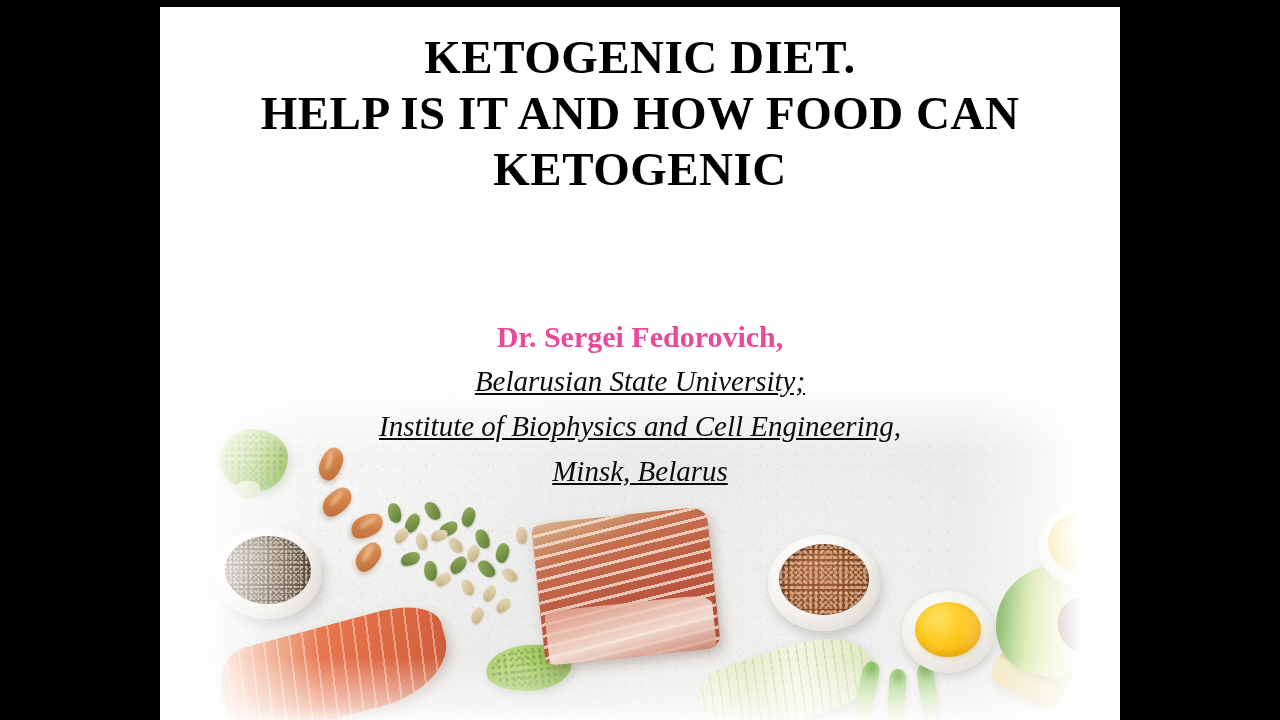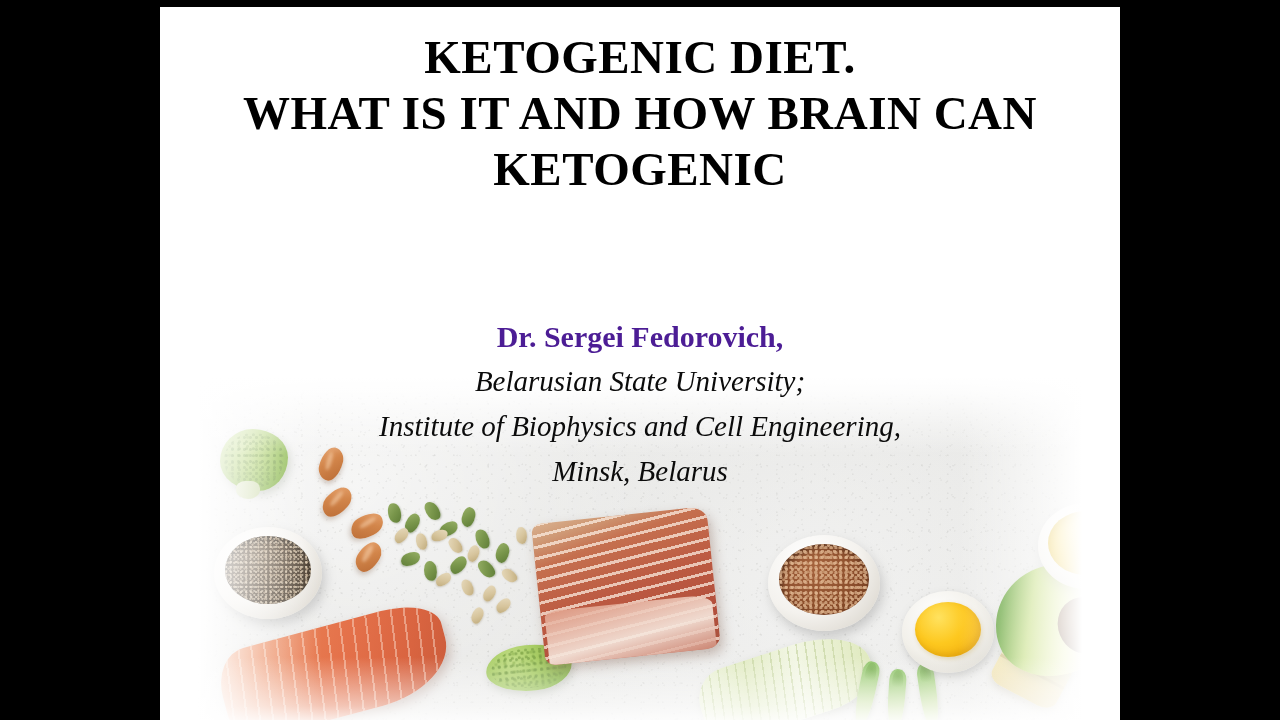--- a/index.html
+++ b/index.html
@@ -65,28 +65,29 @@
     top: 308px;
     width: 960px;
     text-align: center;
     z-index: 20;
   }
   #author-name {
     font-family: "Liberation Serif", "DejaVu Serif", serif;
     font-weight: bold;
     font-size: 30px;
     line-height: 44px;
-    color: #4c1d95;
+    color: #ec4899;
   }
   .affil-line {
     font-family: "Liberation Serif", "DejaVu Serif", serif;
     font-style: italic;
     font-size: 29px;
     line-height: 45px;
     color: #0b0b0b;
+    text-decoration: underline;
   }
 
   
   #photo {
     position: absolute;
     left: 38px;
     top: 370px;
     width: 884px;
     height: 350px;
     z-index: 5;
@@ -359,21 +360,21 @@
 
 <div id="viewport">
 
   <div class="letterbox" id="letterbox-left"></div>
   <div class="letterbox" id="letterbox-right"></div>
 
   <div id="slide">
 
     <div id="title-block">
       <div class="title-line">KETOGENIC DIET.</div>
-      <div class="title-line">WHAT IS IT AND HOW BRAIN CAN</div>
+      <div class="title-line">HELP IS IT AND HOW FOOD CAN</div>
       <div class="title-line">KETOGENIC</div>
     </div>
 
     <div id="author-block">
       <div id="author-name">Dr. Sergei Fedorovich,</div>
       <div class="affil-line">Belarusian State University;</div>
       <div class="affil-line">Institute of Biophysics and Cell Engineering,</div>
       <div class="affil-line">Minsk, Belarus</div>
     </div>
 

